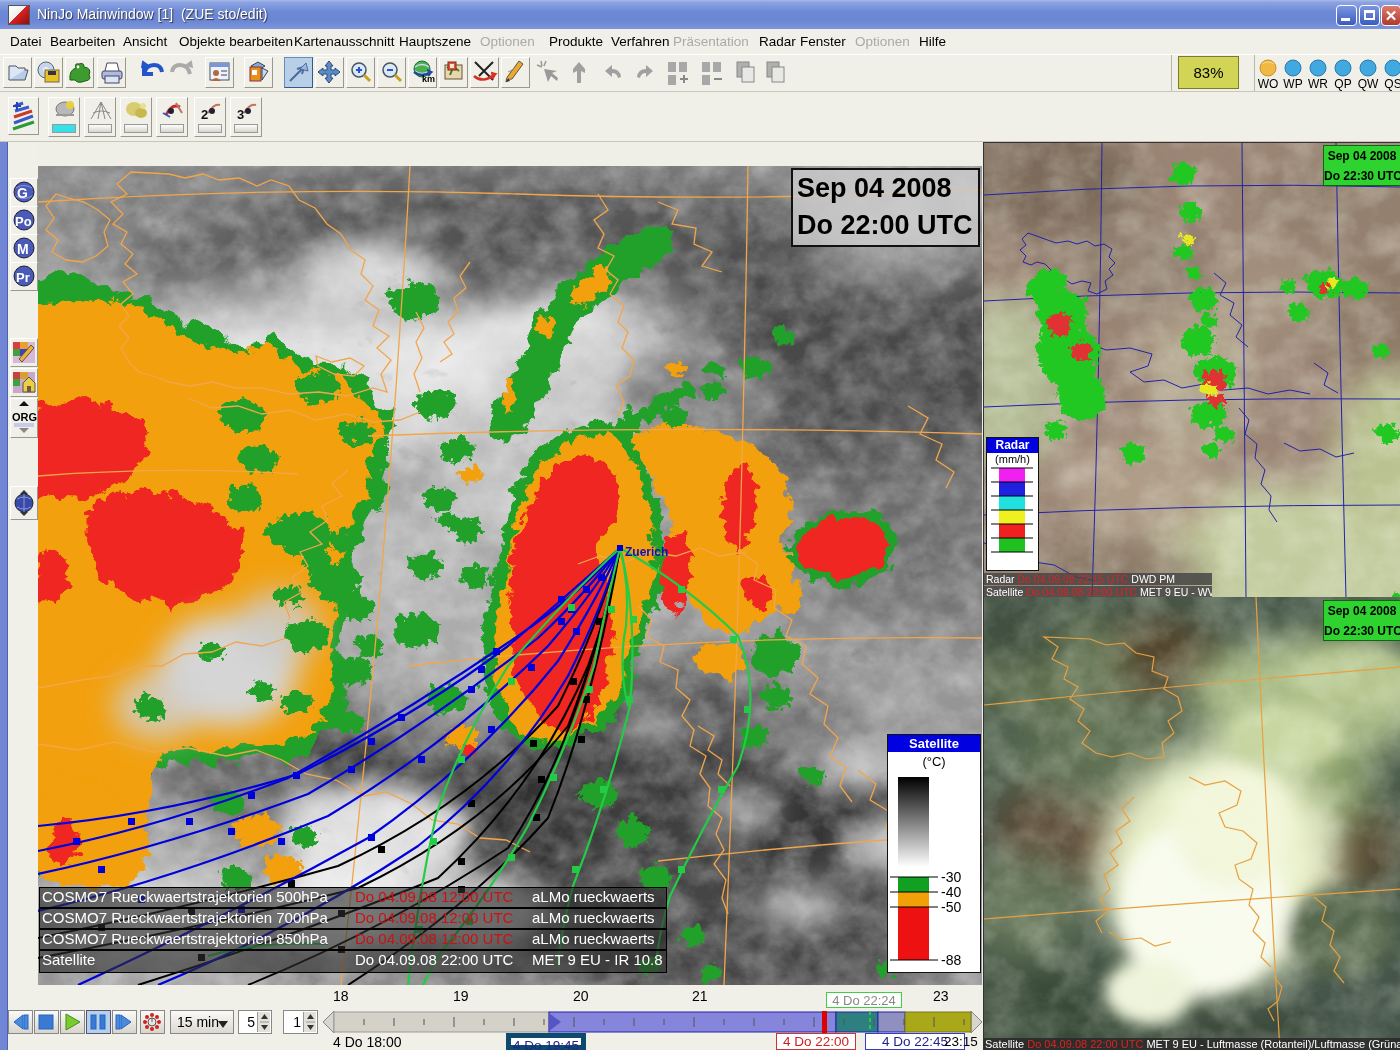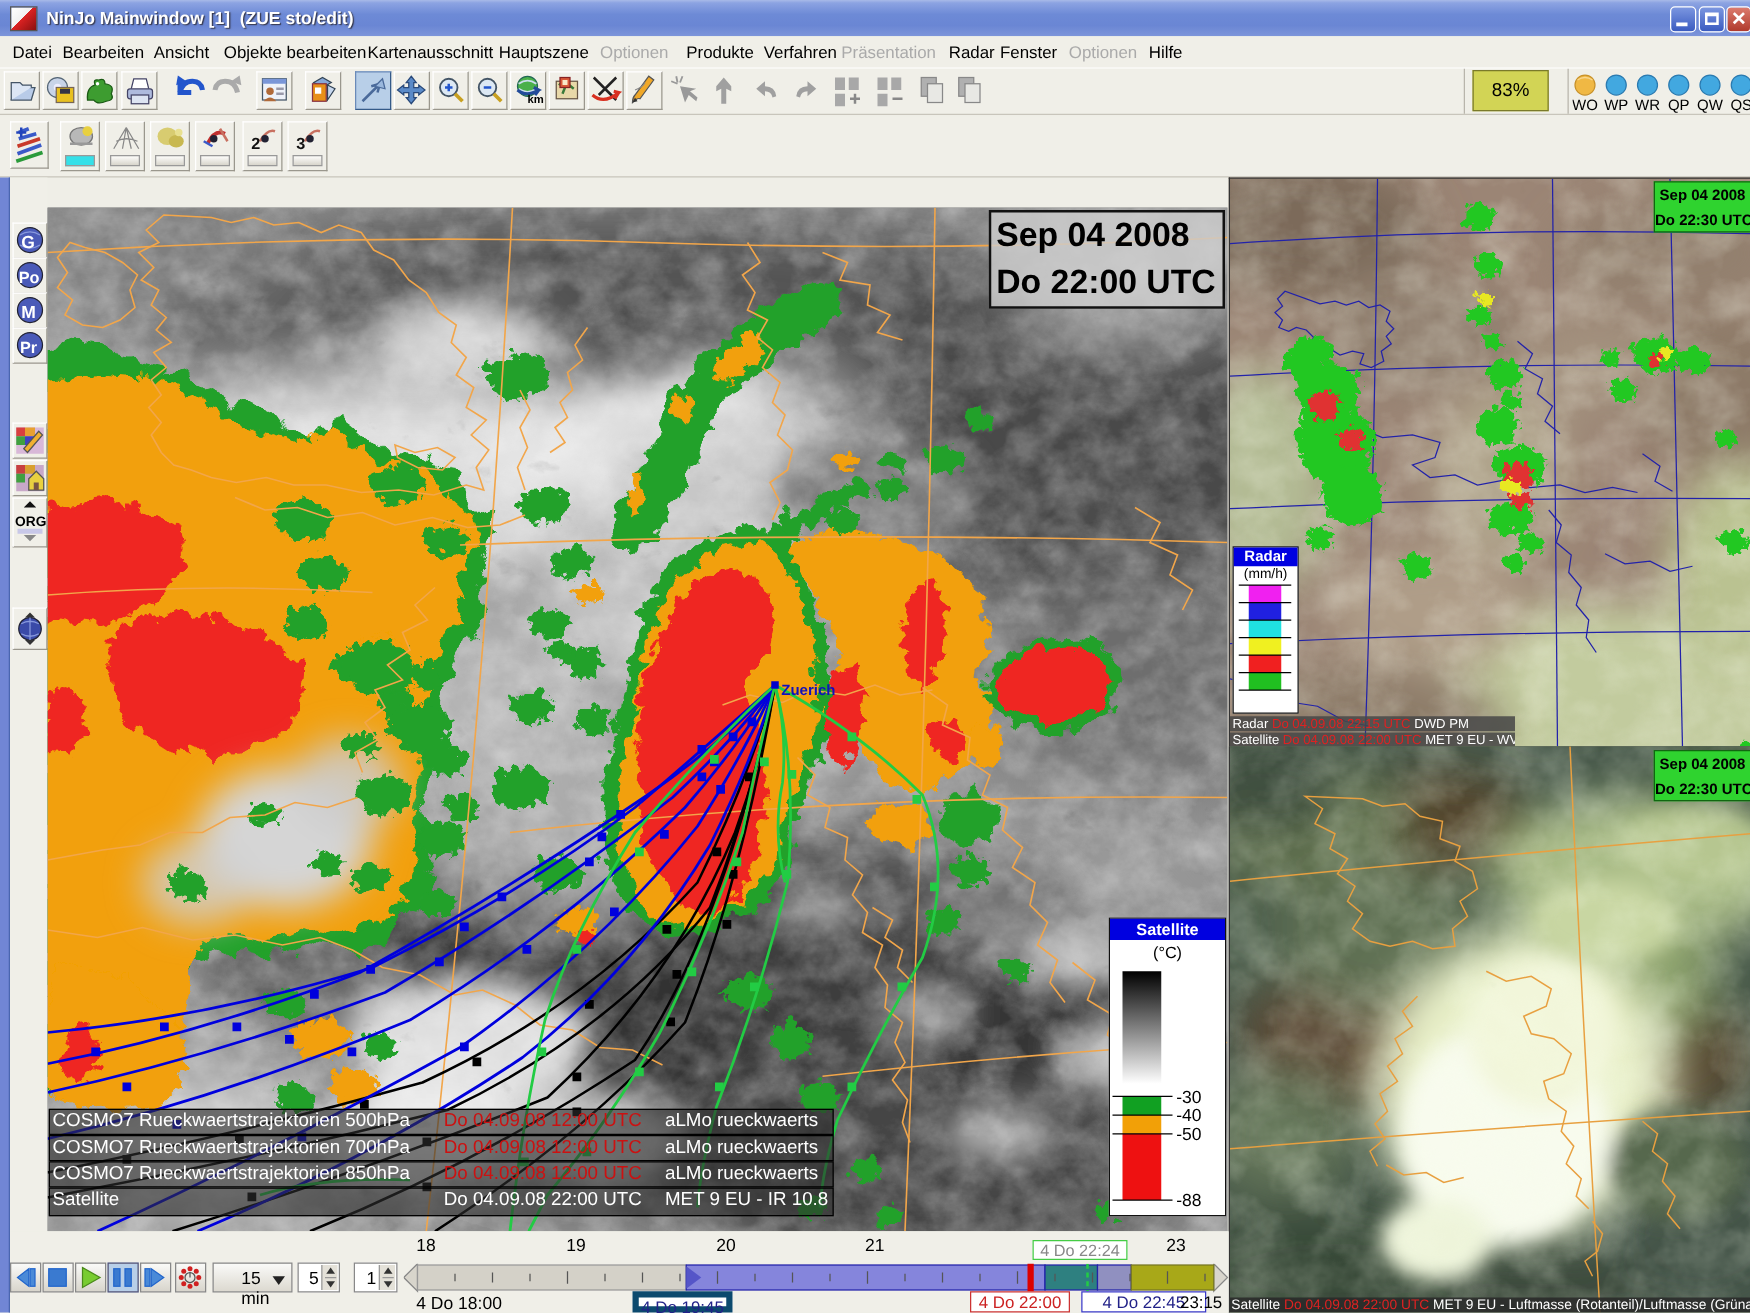--- a/index.html
+++ b/index.html
@@ -1,19 +1,19 @@
 <!DOCTYPE html>
 <html><head><meta charset="utf-8"><style>
 *{margin:0;padding:0;box-sizing:border-box}
 html,body{width:1400px;height:1050px;overflow:hidden;font-family:"Liberation Sans",sans-serif;background:#efeee7}
 #root{position:absolute;left:0;top:0;width:1400px;height:1050px}
 .abs{position:absolute}
 
 #title{left:0;top:0;width:1400px;height:29px;background:linear-gradient(#a8bae8 0%,#8ca3e2 8%,#6d8ad6 40%,#6a86d4 70%,#7d95da 100%);}
-#title .txt{left:37px;top:6px;color:#fff;font-weight:bold;font-size:14px;text-shadow:1px 1px 1px #334}
+#title .txt{left:37px;top:6px;color:#fff;font-weight:normal;font-size:14px;text-shadow:1px 1px 1px #334}
 .winbtn{top:5px;width:21px;height:21px;border:1px solid #fff;border-radius:4px;color:#fff}
 
 #menubar{left:0;top:29px;width:1400px;height:26px;background:#f0efe8;border-bottom:1px solid #fff}
 #menubar span{position:absolute;top:5px;font-size:13.5px;color:#000}
 #menubar span.dis{color:#aaa}
 
 #tb1{left:0;top:55px;width:1400px;height:37px;background:#f0efe8;border-bottom:1px solid #c8c5bb}
 .tbtn{top:2px;width:29px;height:31px;background:#f0efe8;border:1px solid;border-color:#fff #9a978d #9a978d #fff}
 .tflat{top:2px;width:29px;height:31px}
 
@@ -884,21 +884,21 @@
             <circle cx="18" cy="11" r="2"></circle>
             <circle cx="16" cy="16" r="2"></circle>
             <circle cx="11" cy="18" r="2"></circle>
             <circle cx="6" cy="16" r="2"></circle>
             <circle cx="4" cy="11" r="2"></circle>
             <circle cx="6" cy="6" r="2"></circle>
           </g>
           <circle cx="11" cy="11" r="4" fill="none" stroke="#555"></circle>
           <path d="M11 11 L11 7" stroke="#555"></path>
         </svg></div>
-    <div class="abs" style="left:162px;top:25px;width:64px;height:24px;background:linear-gradient(#fafaf8,#dcd9d0);border:1px solid #888;font-size:14px;padding:3px 0 0 22px">15 min <svg width="12" height="9" style="position:absolute;right:4px;top:9px">
+    <div class="abs" style="left:162px;top:25px;width:64px;height:24px;background:linear-gradient(#fafaf8,#dcd9d0);border:1px solid #888;font-size:14px;padding:3px 0 0 6px">15 min <svg width="12" height="9" style="position:absolute;right:4px;top:9px">
           <path d="M1 1 L11 1 L6 8 Z" fill="#222"></path>
         </svg></div>
     <div class="abs" style="left:230px;top:25px;width:34px;height:24px;background:#fff;border:1px solid #888;font-size:14px;text-align:right;padding:3px 16px 0 0">5<span style="position:absolute;right:1px;top:1px;width:13px;height:20px;background:#e4e1d8;border-left:1px solid #999"><svg width="13" height="20">
             <path d="M6.5 2 L10 7 L3 7 Z" fill="#333"></path>
             <path d="M6.5 18 L10 13 L3 13 Z" fill="#333"></path>
             <path d="M2 10 L11 10" stroke="#999"></path>
           </svg></span></div>
     <div class="abs" style="left:275px;top:25px;width:35px;height:24px;background:#fff;border:1px solid #888;font-size:14px;text-align:right;padding:3px 16px 0 0">1<span style="position:absolute;right:1px;top:1px;width:13px;height:20px;background:#e4e1d8;border-left:1px solid #999"><svg width="13" height="20">
             <path d="M6.5 2 L10 7 L3 7 Z" fill="#333"></path>
             <path d="M6.5 18 L10 13 L3 13 Z" fill="#333"></path>

